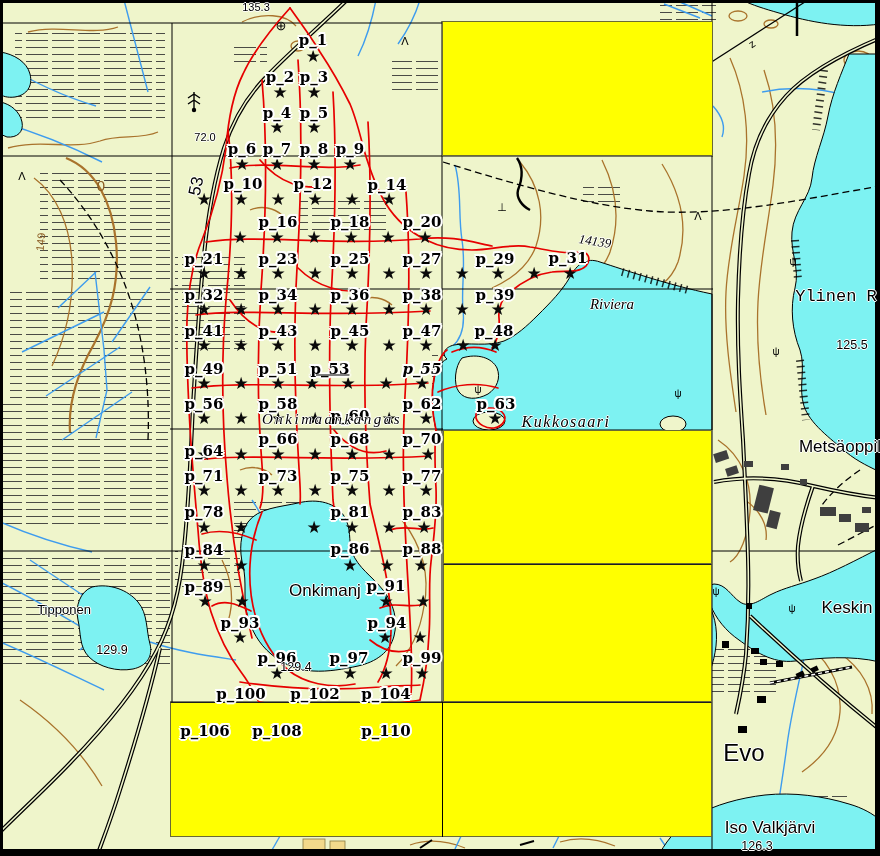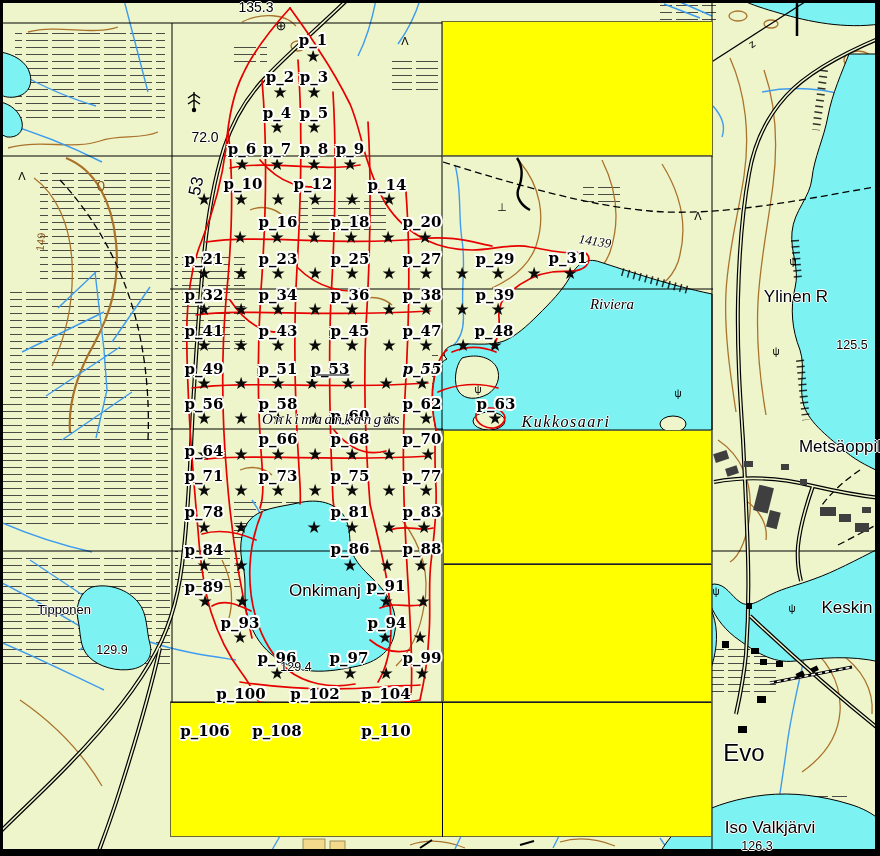--- a/index.html
+++ b/index.html
@@ -12,21 +12,21 @@
   .plabel{position:absolute;transform:translate(-50%,-50%);font-family:"DejaVu Serif",serif;font-weight:bold;
     font-size:15px;color:#000;white-space:nowrap;line-height:1;
     text-shadow:2px 0 0 #fff,-2px 0 0 #fff,0 2px 0 #fff,0 -2px 0 #fff,
       1.5px 1.5px 0 #fff,-1.5px 1.5px 0 #fff,1.5px -1.5px 0 #fff,-1.5px -1.5px 0 #fff;}
   .hl{position:absolute;background:var(--highlight,#FFFF00);border:1px solid #6a6a33;box-sizing:border-box;}
   .hl.dark-top{border-top:1px solid #1d1d1d;}
   .overline{position:absolute;background:#000;}
   .place-label{position:absolute;transform:translate(-50%,-50%);white-space:nowrap;color:#000;line-height:1;
     font-family:"Liberation Sans",sans-serif;
     text-shadow:1px 0 0 #fff,-1px 0 0 #fff,0 1px 0 #fff,0 -1px 0 #fff;}
-  .num{font-size:12.5px;} .num-lg{font-size:14px;}
+  .num{font-size:12.5px;} .num-lg{font-size:11px;}
   .road-num{font-size:17px;}
   .contour-num{font-size:11px;color:#8a5a20;text-shadow:none;}
   .contour-num-lg{font-size:15px;color:#8a5a20;text-shadow:none;}
   .italic-num{font-size:13px;font-style:italic;font-family:"Liberation Serif",serif;}
   .water-name{font-size:15px;font-style:italic;font-family:"Liberation Serif",serif;}
   .water-name-lg{font-size:16px;font-style:italic;font-family:"Liberation Serif",serif;letter-spacing:1.5px;}
   .area-name{font-size:15px;font-style:italic;font-family:"Liberation Serif",serif;letter-spacing:2.5px;}
   .place{font-size:17px;} .place-sm{font-size:13px;} .place-lg{font-size:17px;} .place-xl{font-size:24px;}
   .sym{font-size:13px;text-shadow:none;} .sym-sm{font-size:11px;text-shadow:none;}
   .tuft{font-size:10px;text-shadow:none;}
@@ -452,21 +452,21 @@
       <div class="plabel" style="left: 386px; top: 731px;">p_110</div>
       <div class="place-label num-lg" style="left: 256px; top: 7px; transform: translate(-50%, -50%) rotate(0deg);">135.3</div>
       <div class="place-label sym" style="left: 281px; top: 25px; transform: translate(-50%, -50%) rotate(0deg);">⊕</div>
       <div class="place-label num-lg" style="left: 205px; top: 137px; transform: translate(-50%, -50%) rotate(0deg);">72.0</div>
       <div class="place-label road-num" style="left: 196px; top: 186px; transform: translate(-50%, -50%) rotate(-78deg);">53</div>
       <div class="place-label contour-num" style="left: 41px; top: 242px; transform: translate(-50%, -50%) rotate(-84deg);">149</div>
       <div class="place-label contour-num-lg" style="left: 101px; top: 185px; transform: translate(-50%, -50%) rotate(0deg);">0</div>
       <div class="place-label italic-num" style="left: 595px; top: 241px; transform: translate(-50%, -50%) rotate(9deg);">14139</div>
       <div class="place-label sym-sm" style="left: 752px; top: 44px; transform: translate(-50%, -50%) rotate(-35deg);">z</div>
       <div class="place-label water-name" style="left: 612px; top: 304px; transform: translate(-50%, -50%) rotate(0deg);">Riviera</div>
-      <div class="place-label place" style="left: 796px; top: 296px; transform: translate(-50%, -50%) rotate(0deg);">Ylinen R</div>
+      <div class="place-label place" style="left: 836px; top: 296px; transform: translate(-50%, -50%) rotate(0deg); font-family: Liberation Mono, monospace;">Ylinen R</div>
       <div class="place-label num" style="left: 852px; top: 345px; transform: translate(-50%, -50%) rotate(0deg);">125.5</div>
       <div class="place-label water-name-lg" style="left: 566px; top: 422px; transform: translate(-50%, -50%) rotate(0deg);">Kukkosaari</div>
       <div class="place-label area-name" style="left: 332px; top: 419px; transform: translate(-50%, -50%) rotate(0deg);">Onkimaankangas</div>
       <div class="place-label place" style="left: 840px; top: 446px; transform: translate(-50%, -50%) rotate(0deg);">Metsäoppil</div>
       <div class="place-label place" style="left: 325px; top: 590px; transform: translate(-50%, -50%) rotate(0deg);">Onkimanj</div>
       <div class="place-label num" style="left: 296px; top: 623px; transform: translate(-50%, -50%) rotate(0deg); margin-top: 44px;">129.4</div>
       <div class="place-label place-lg" style="left: 847px; top: 607px; transform: translate(-50%, -50%) rotate(0deg);">Keskin</div>
       <div class="place-label place-sm" style="left: 64px; top: 609px; transform: translate(-50%, -50%) rotate(0deg);">Tipponen</div>
       <div class="place-label num" style="left: 112px; top: 650px; transform: translate(-50%, -50%) rotate(0deg);">129.9</div>
       <div class="place-label place-xl" style="left: 744px; top: 753px; transform: translate(-50%, -50%) rotate(0deg);">Evo</div>

